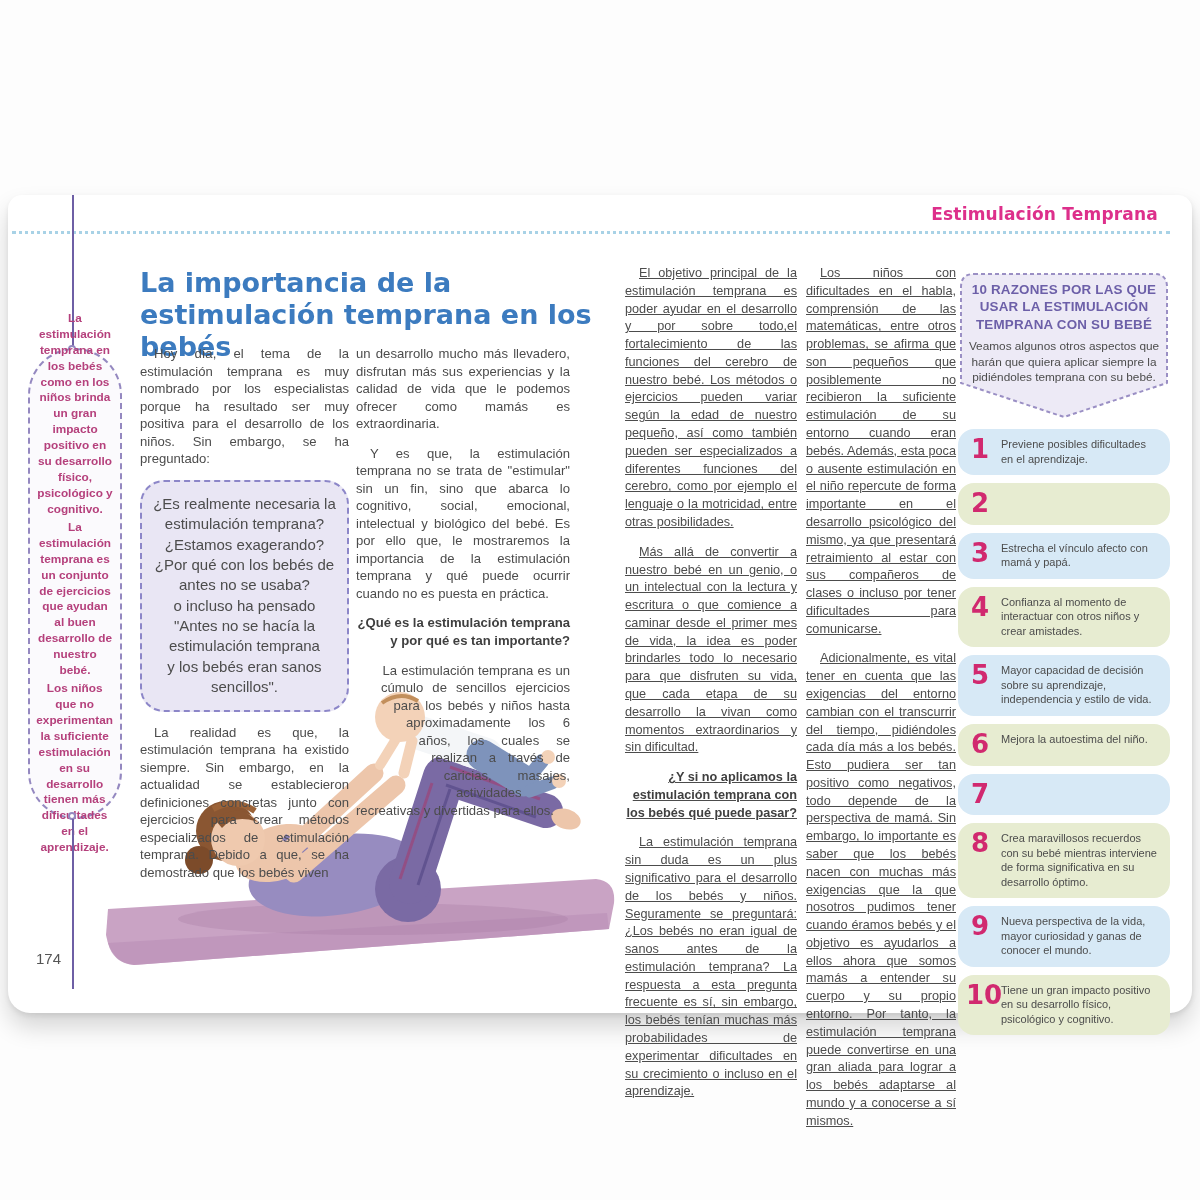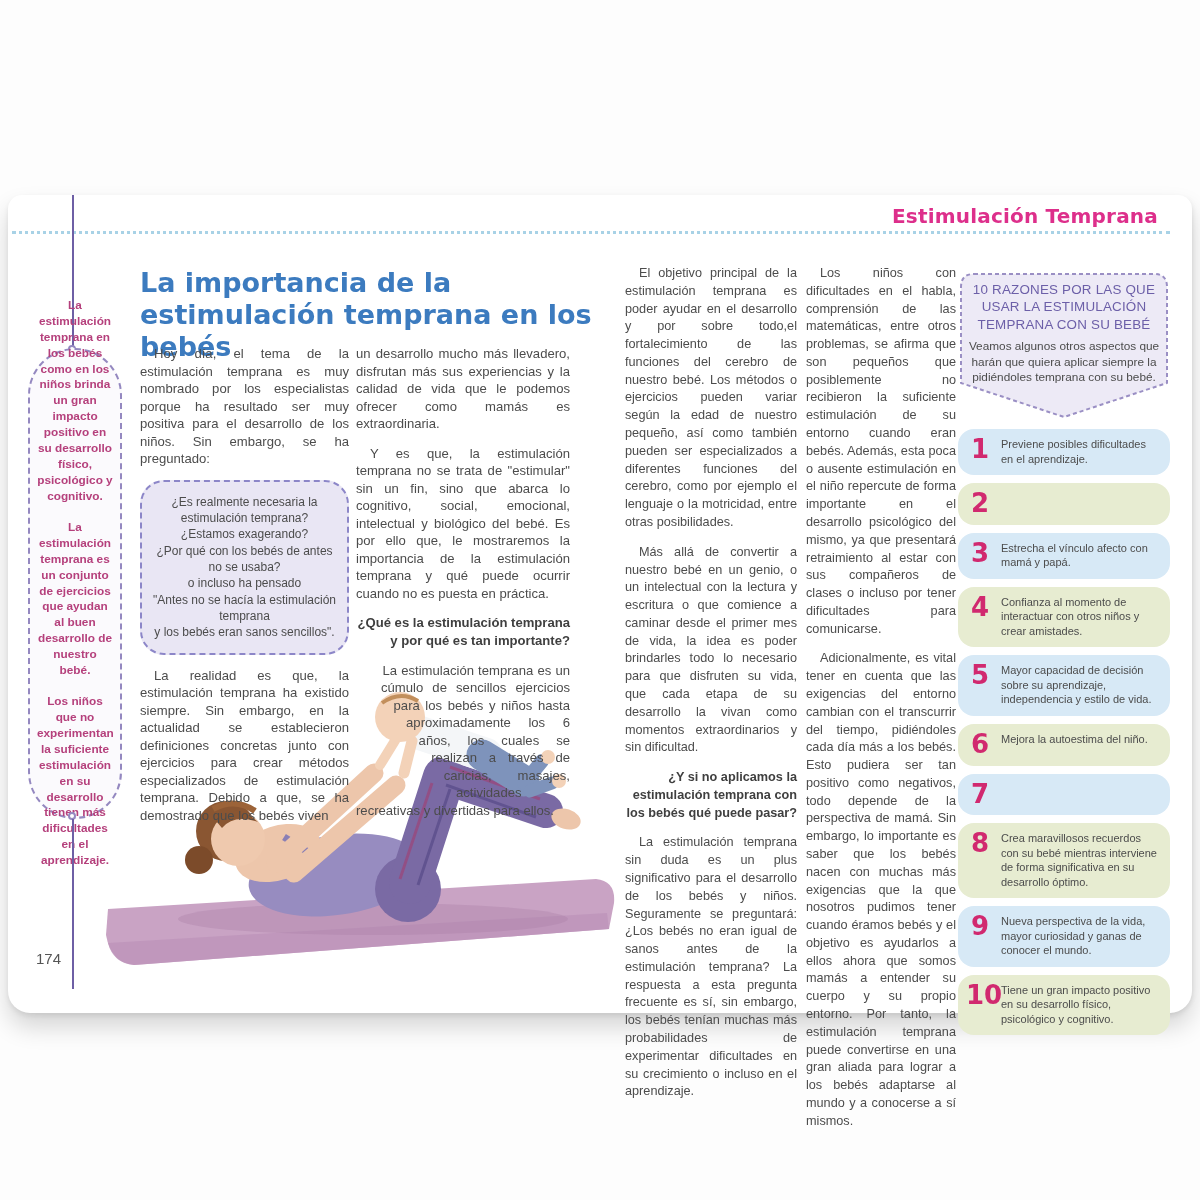--- a/index.html
+++ b/index.html
@@ -4,67 +4,67 @@
 <style>
   * { margin:0; padding:0; box-sizing:border-box; }
   html,body { width:1200px; height:1200px; background:#fdfdfd; font-family:"Liberation Sans",sans-serif; }
   .spread {
     position:absolute; left:8px; top:195px; width:1184px; height:818px;
     background:#ffffff; border-radius:14px 14px 22px 22px;
     box-shadow:0 3px 5px rgba(0,0,0,.07), 0 14px 24px rgba(0,0,0,.16), 4px 0 10px -6px rgba(0,0,0,.08);
   }
   .section-label {
     position:absolute; top:9px; right:34px;
-    font-family:"DejaVu Sans",sans-serif; font-weight:bold; font-size:20px; color:#dd2f8b; letter-spacing:.2px;
+    font-family:"DejaVu Sans",sans-serif; font-weight:bold; font-size:17px; color:#dd2f8b; letter-spacing:.2px;
   }
   .dotted-rule { position:absolute; top:36px; left:4px; width:1158px; border-top:3px dotted #a8d2e6; }
 
   
   .v-line { position:absolute; left:64px; width:2px; background:#6e5fa5; }
   .v-line.top { top:0; height:153px; }
   .v-line.bottom { top:624px; height:170px; }
   .line-dot { position:absolute; left:60px; width:8px; height:8px; border-radius:50%; background:#fff; border:2px solid #9488c0; }
   .capsule {
     position:absolute; left:20px; top:153px; width:94px; height:471px;
     border:2px dashed #9488c0; border-radius:48px; background:#fbfafd;
-    display:flex; flex-direction:column; justify-content:center; gap:15px; padding:26px 7px;
+    display:flex; flex-direction:column; justify-content:center; gap:2px; padding:26px 7px;align-items:flex-end;
   }
   .capsule p { font-size:11.8px; line-height:1.35; color:#b5407c; font-weight:bold; text-align:center; }
 
   .page-title {
     position:absolute; left:132px; top:72px; width:452px;
     font-family:"DejaVu Sans",sans-serif; font-size:27px; line-height:1.18; color:#3c7bbf; font-weight:bold;
   }
 
   .bodytext { font-size:13.1px; line-height:1.34; color:#4c4c4c; text-align:justify; }
   .bodytext p { margin-bottom:12px; }
   .indent { text-indent:14px; }
   .subhead { font-weight:bold; color:#3f3f3f; text-align:right; }
 
   .col1 { position:absolute; left:132px; top:150px; width:209px; z-index:2; }
   .col2 { position:absolute; left:348px; top:150px; width:214px; z-index:2; }
   .col3 { position:absolute; left:617px; top:70px; width:172px; z-index:2; }
   .col4 { position:absolute; left:798px; top:70px; width:150px; z-index:2; }
-  .col3 .bodytext, .col3.bodytext, .col4.bodytext { font-size:12.7px; line-height:1.4; }
+  .col3 .bodytext, .col3.bodytext, .col4.bodytext { font-size:12.7px; line-height:1.4;text-decoration:underline; }
 
   .question-box {
     border:2px dashed #8c86c8; border-radius:24px; background:#e9e6f4;
     padding:12px 10px; margin:2px 0 12px 0; text-align:center;
   }
-  .question-box div { font-size:12px; line-height:1.36; color:#4c4c4c; }
+  .question-box div { font-size:15px; line-height:1.36; color:#4c4c4c; }
 
   .wrap-spacer { float:left; width:100px; height:92px; margin-top:48px;
     shape-outside:polygon(0 0, 100% 100%, 0 100%); }
 
   
   .reasons { position:absolute; left:950px; top:76px; width:212px; z-index:2; }
   .bubble { position:relative; width:212px; height:152px; }
   .bubble svg { position:absolute; left:0; top:0; }
   .bubble-inner { position:absolute; left:10px; top:10px; width:192px; text-align:center; }
-  .bubble-title { font-size:13.4px; line-height:1.3; font-weight:normal; color:#6c5fa8; letter-spacing:.2px; }
+  .bubble-title { font-size:13.4px; line-height:1.3; font-weight:bold; color:#6c5fa8; letter-spacing:.2px; }
   .bubble-intro { margin-top:6px; font-size:11.8px; line-height:1.32; color:#4c4c4c; }
 
   .reason-list { margin-top:6px; }
   .reason-item { display:flex; gap:7px; border-radius:16px; padding:8px 9px 9px 8px; margin-bottom:8px; }
   .reason-item.blue { background:#d7e9f6; }
   .reason-item.green { background:#e7ecd1; }
   .reason-num { font-family:"DejaVu Sans",sans-serif; font-weight:bold; font-size:26px; line-height:.95; color:#d1296f; min-width:28px; text-align:center; }
   .reason-text { font-size:11px; line-height:1.32; color:#4c4c4c; }
 
   .page-num { position:absolute; font-size:15px; color:#555; }

